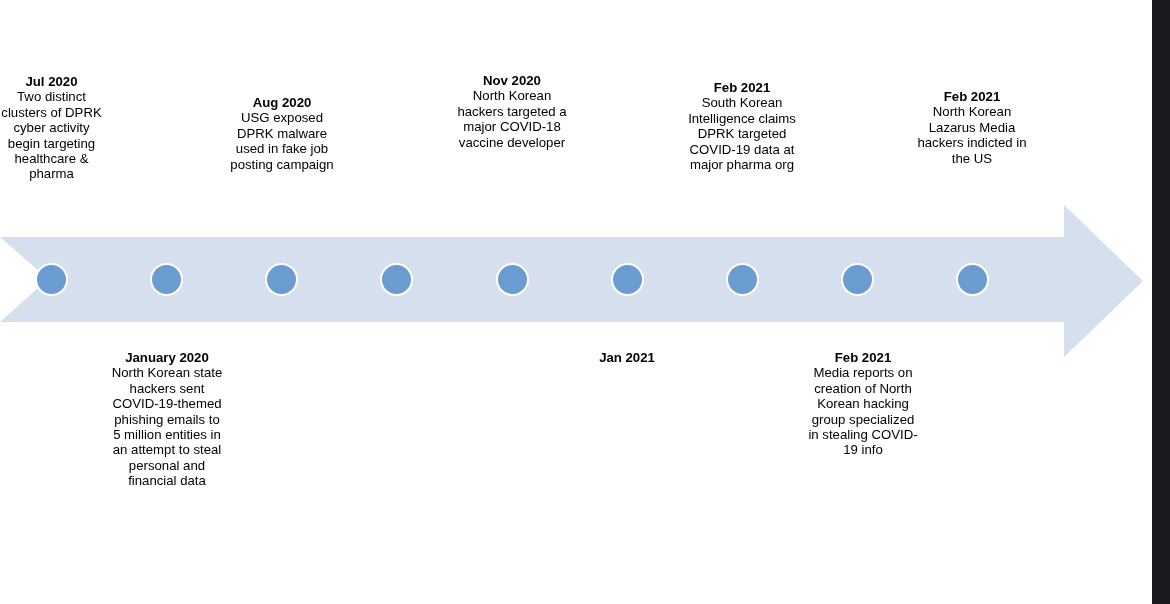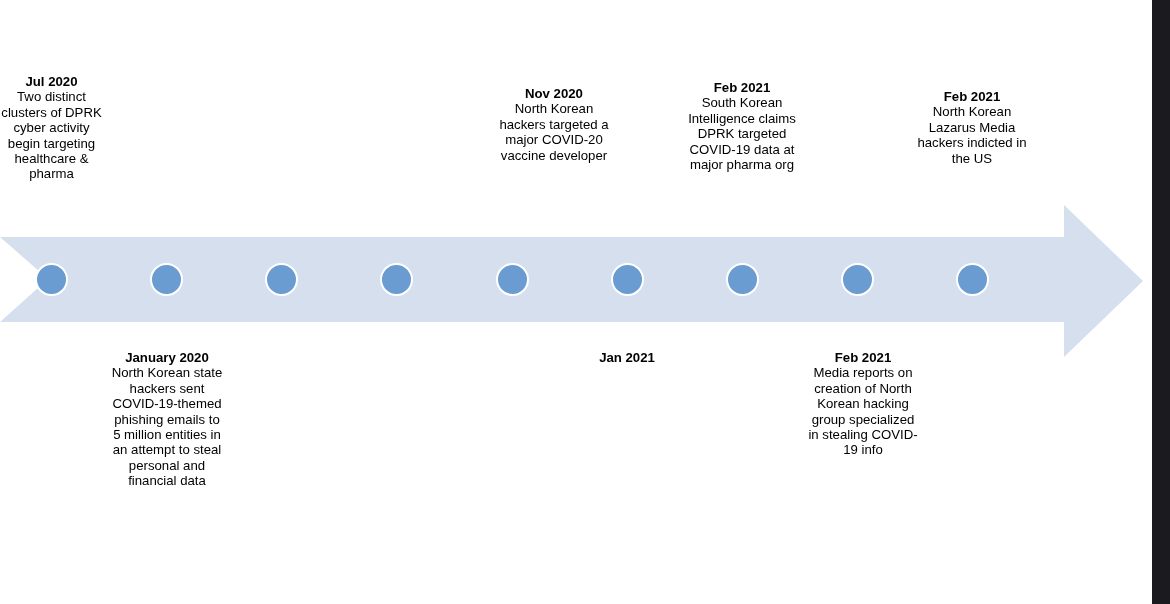--- a/index.html
+++ b/index.html
@@ -108,24 +108,28 @@
   <div class="node" style="left:611px; top:263px;"></div>
   <div class="node" style="left:726px; top:263px;"></div>
   <div class="node" style="left:841px; top:263px;"></div>
   <div class="node" style="left:956px; top:263px;"></div>
 
   <div class="label label-top" style="left:0px; top:74px; width:103px;">
     <span class="date">Jul 2020</span>
     <span class="desc">Two distinct clusters of DPRK cyber activity begin targeting healthcare &amp; pharma</span>
   </div>
 
+  <div class="label label-top" style="left:224px; top:95px; width:116px;">
+    <span class="date">Aug 2020</span>
+    <span class="desc">USG exposed DPRK malware used in fake job posting campaign</span>
+  </div>
 
-  <div class="label label-top" style="left:455px; top:86px; width:114px;margin-left:42px;">
+  <div class="label label-top" style="left:455px; top:73px; width:114px;">
     <span class="date">Nov 2020</span>
-    <span class="desc">North Korean hackers targeted a major COVID-20 vaccine developer</span>
+    <span class="desc">North Korean hackers targeted a major COVID-18 vaccine developer</span>
   </div>
 
   <div class="label label-top" style="left:685px; top:80px; width:114px;">
     <span class="date">Feb 2021</span>
     <span class="desc">South Korean Intelligence claims DPRK targeted COVID-19 data at major pharma org</span>
   </div>
 
   <div class="label label-top" style="left:915px; top:89px; width:114px;">
     <span class="date">Feb 2021</span>
     <span class="desc">North Korean Lazarus Media hackers indicted in the US</span>

